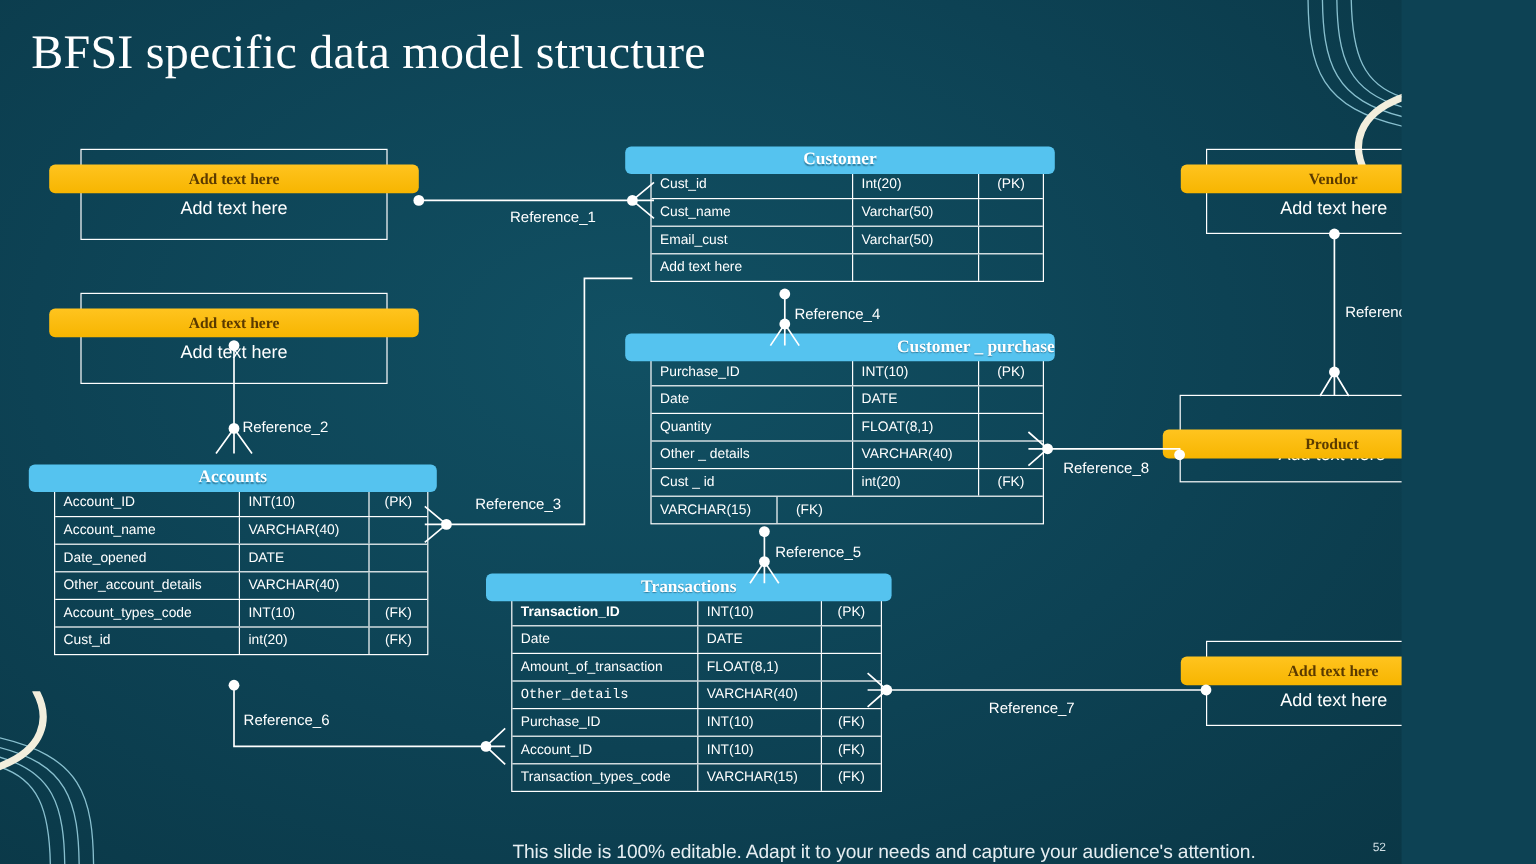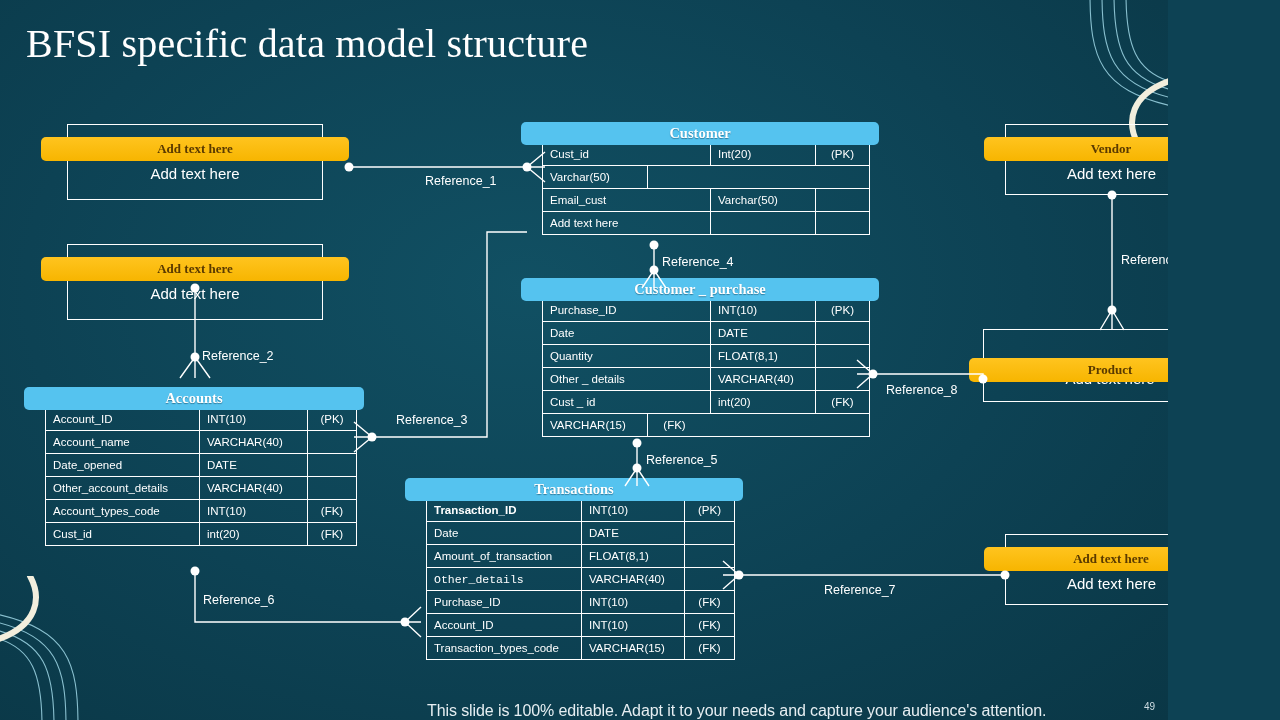--- a/index.html
+++ b/index.html
@@ -243,38 +243,39 @@
 
   <div class="entity" id="ent-customer" style="left:521px; top:122px; width:358px;">
     <div class="entity-header" style="width:358px;">Customer</div>
     <div class="entity-body" style="width: 328px;">
         <div class="row">
           <div class="c name" style="width: 168px;">Cust_id</div>
           <div class="c type" style="width: 105px;">Int(20)</div>
           <div class="c key" style="width: 53px;">(PK)</div>
         </div>
         <div class="row">
+          <div class="c name" style="width: 168px;">Cust_name</div>
           <div class="c type" style="width: 105px;">Varchar(50)</div>
           <div class="c key" style="width: 53px;"></div>
         </div>
         <div class="row">
           <div class="c name" style="width: 168px;">Email_cust</div>
           <div class="c type" style="width: 105px;">Varchar(50)</div>
           <div class="c key" style="width: 53px;"></div>
         </div>
         <div class="row">
           <div class="c name" style="width: 168px;">Add  text here</div>
           <div class="c type" style="width: 105px;"></div>
           <div class="c key" style="width: 53px;"></div>
         </div>
       </div>
   </div>
 
   <div class="entity" id="ent-customer-purchase" style="left:521px; top:278px; width:358px;">
-    <div class="entity-header" style="width:358px;">Customer _ purchase</div>
+    <div class="entity-header" style="width:358px;text-align:right;">Customer _ purchase</div>
     <div class="entity-body" style="width: 328px;">
         <div class="row">
           <div class="c name" style="width: 168px;">Purchase_ID</div>
           <div class="c type" style="width: 105px;">INT(10)</div>
           <div class="c key" style="width: 53px;">(PK)</div>
         </div>
         <div class="row">
           <div class="c name" style="width: 168px;">Date</div>
           <div class="c type" style="width: 105px;">DATE</div>
           <div class="c key" style="width: 53px;"></div>
@@ -372,15 +373,15 @@
         </div>
         <div class="row">
           <div class="c name" style="width: 155px;">Transaction_types_code</div>
           <div class="c type" style="width: 103px;">VARCHAR(15)</div>
           <div class="c key" style="width: 49px;">(FK)</div>
         </div>
       </div>
   </div>
 
   <div id="footer-note">This slide is 100% editable. Adapt it to your needs and capture your audience's attention.</div>
-  <div id="page-number">49</div>
+  <div id="page-number">52</div>
 
 </div>
 
 </body></html>

